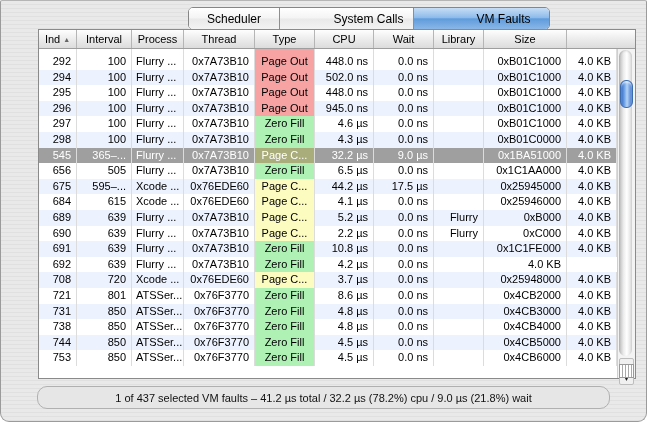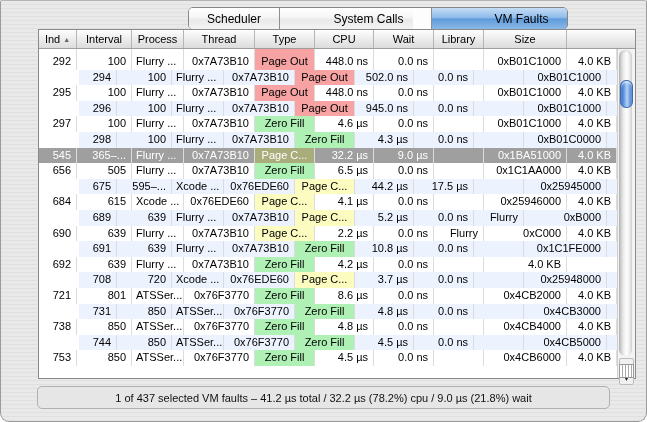--- a/index.html
+++ b/index.html
@@ -25,21 +25,20 @@
     box-shadow:0 1px 1px rgba(255,255,255,.8);
   }
   .tab{
     display:flex;align-items:center;justify-content:center;
     font-size:12px;color:#000;cursor:default;
     background:linear-gradient(180deg,#ffffff 0%,#f4f4f4 48%,#e9e9e9 52%,#f3f3f3 100%);
   }
   .tab + .tab{border-left:1px solid #8e8e8e;padding-left:44px;}
   .tab.sel{
     background:linear-gradient(180deg,var(--c-tabtop) 0%,#8fbcec 45%,var(--c-tabblue) 52%,#8ab7e7 100%);
-    margin-left:18px;
   }
   .tab-scheduler{width:90px;}
   .tab-syscalls{width:89px;}
   .tab-vmfaults{width:91px;}
   
   :root{
     --cols:38px 55px 52px 71px 60px 59px 60px 50px 83px 50px;
     --rowh:15.6px;
   }
   .table-frame{
@@ -60,21 +59,21 @@
   .hcell .sort{font-size:7px;color:#666;margin-left:3px;}
   .tbody{
     position:absolute;left:0;top:19px;width:578px;height:329px;
     overflow:hidden;background:#fff;
   }
   .row{
     display:grid;grid-template-columns:var(--cols);
     height:var(--rowh);line-height:var(--rowh);
     font-size:11px;color:#000;background:#fff;
   }
-  .row.alt{background:var(--c-altrow);margin-left:40px;}
+  .row.alt{background:var(--c-altrow);}
   .row.selected{background:var(--c-sel);color:#fff;}
   .cell{
     padding:0 5px;border-right:1px solid #dcdcdc;
     overflow:hidden;white-space:nowrap;text-align:right;
   }
   .cell[data-col="process"]{text-align:left;padding-left:4px;}
   .cell[data-col="type"]{text-align:center;padding:0 2px;}
   .cell.t-page-out{background:var(--c-pageout);}
   .cell.t-zero-fill{background:var(--c-zerofill);}
   .cell.t-page-cache{background:var(--c-pagecache);}
@@ -110,21 +109,21 @@
   .sbtn.down{top:315px;top:316px;}
   .sbtn.up{top:309px;}
   .corner-grid{
     position:absolute;right:1px;bottom:0px;width:13px;height:12px;
     border:1px solid #9a9a9a;background:
       repeating-linear-gradient(90deg,#ffffff 0 2px,#a9a9a9 2px 3px);
   }
   
   .statusbar{
     position:absolute;left:36px;right:36px;top:385px;height:21px;
-    background:#e6e6e6;border:1px solid #b0b0b0;border-radius:5px;
+    background:#e6e6e6;border:1px solid #b0b0b0;border-radius:10px;
     display:flex;align-items:center;justify-content:center;
     font-size:11px;color:#111;white-space:nowrap;overflow:hidden;
   }
 </style>
 </head>
 <body>
 
 <div class="window">
 
   <div class="tabbar">

